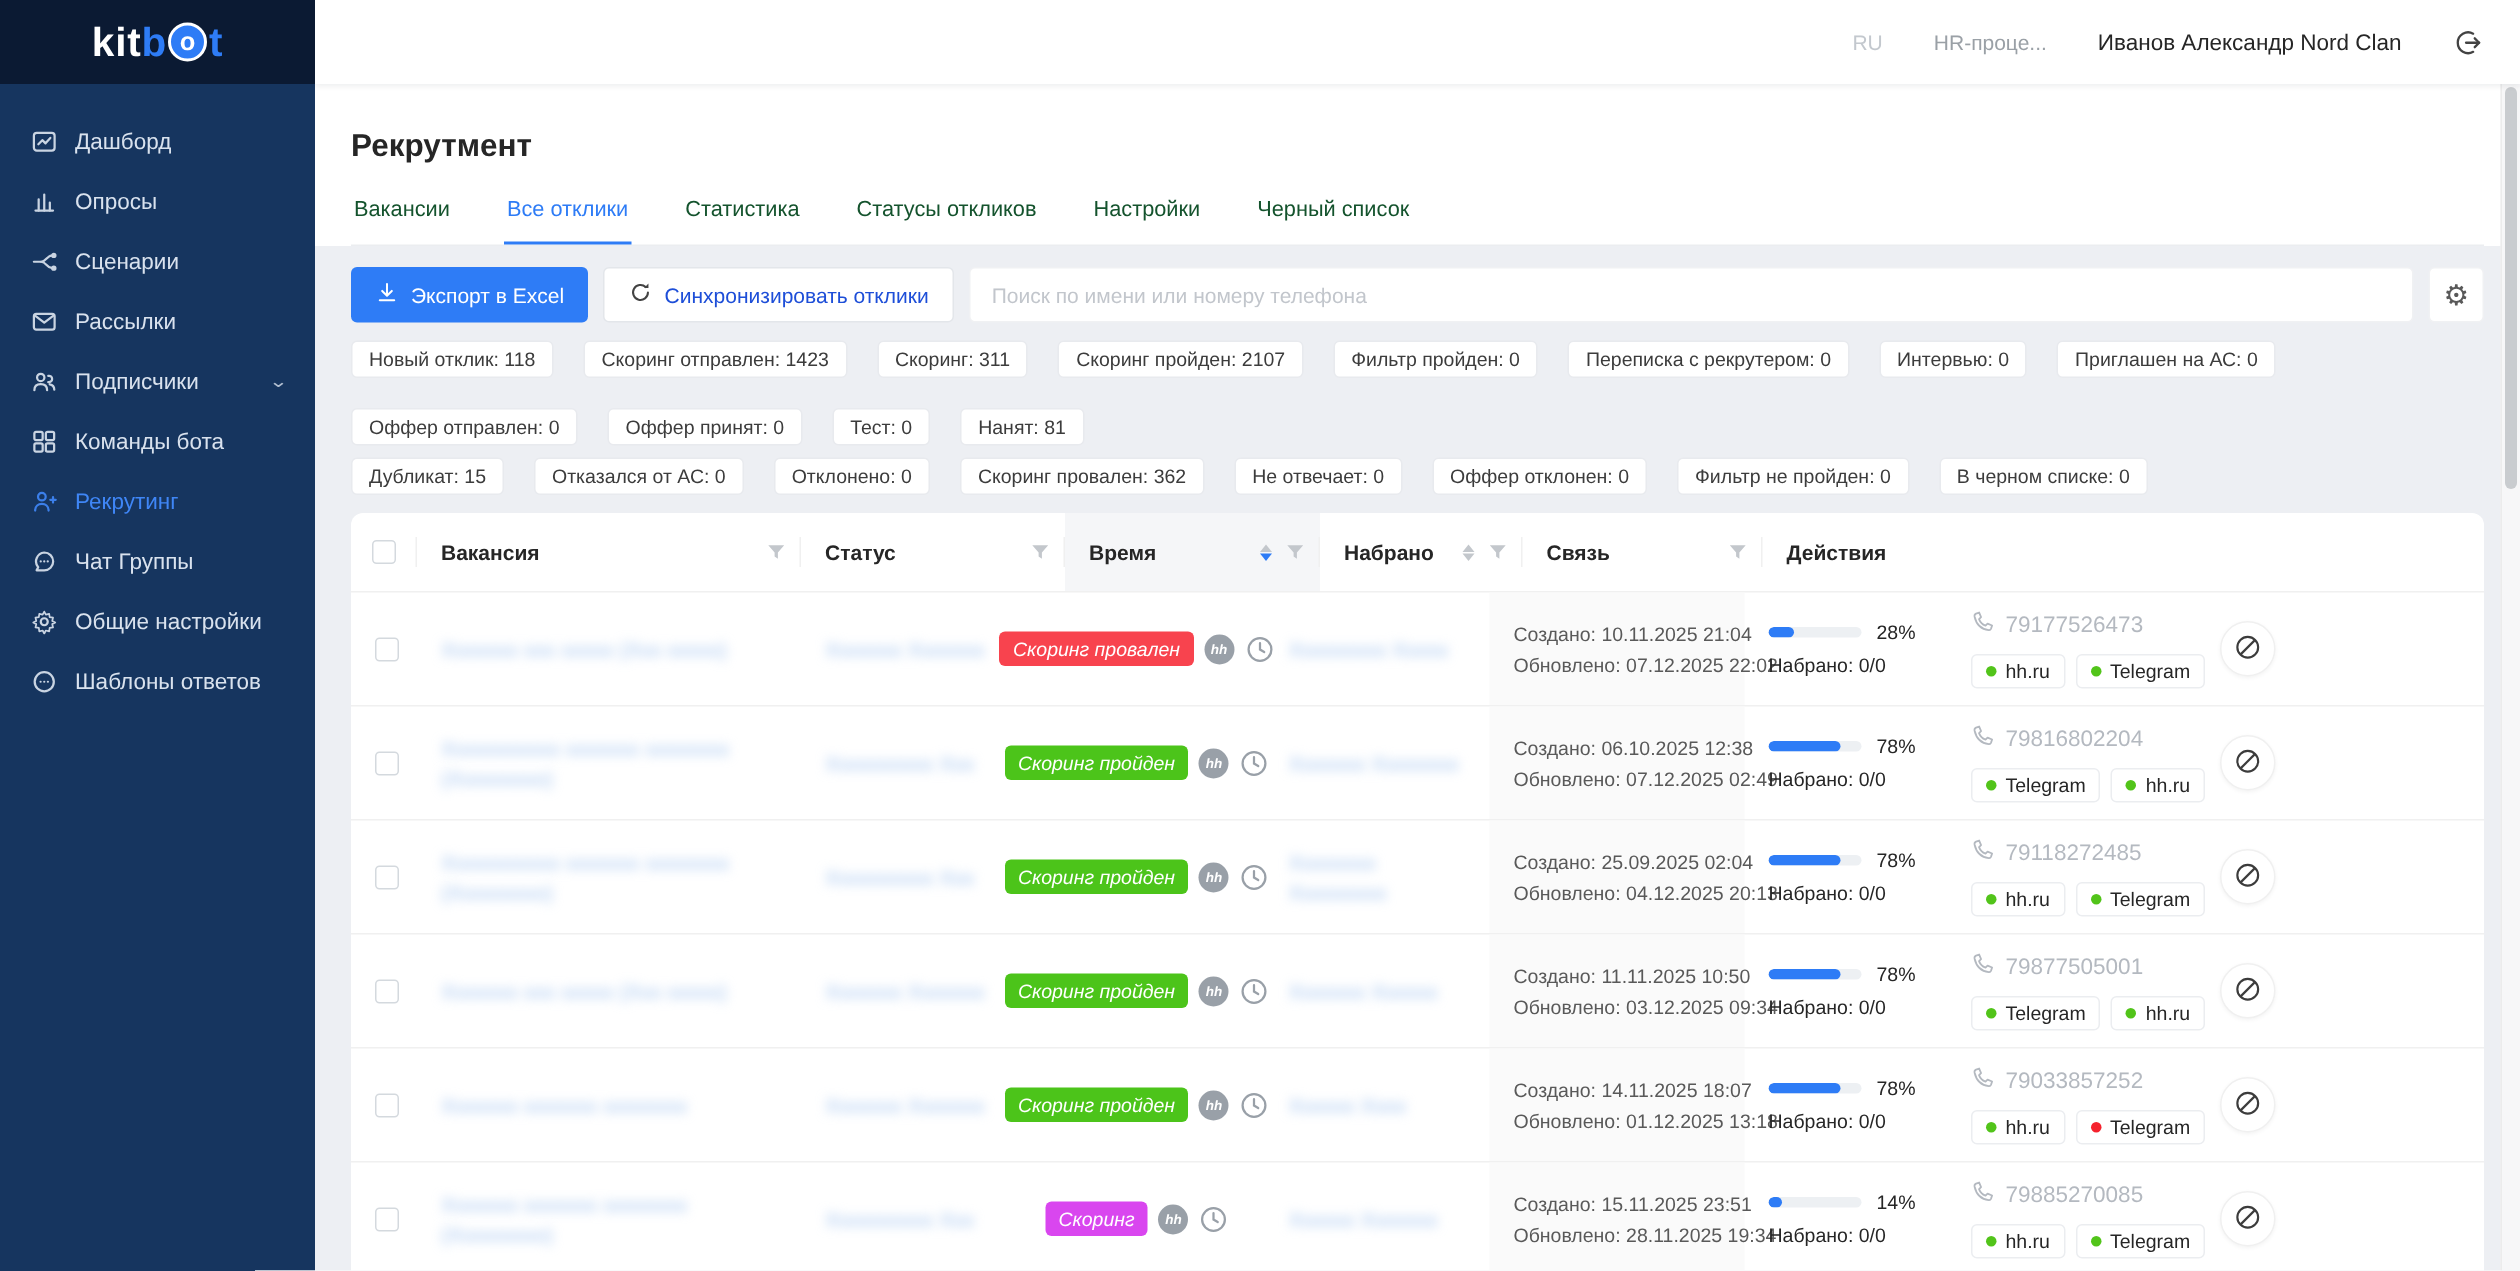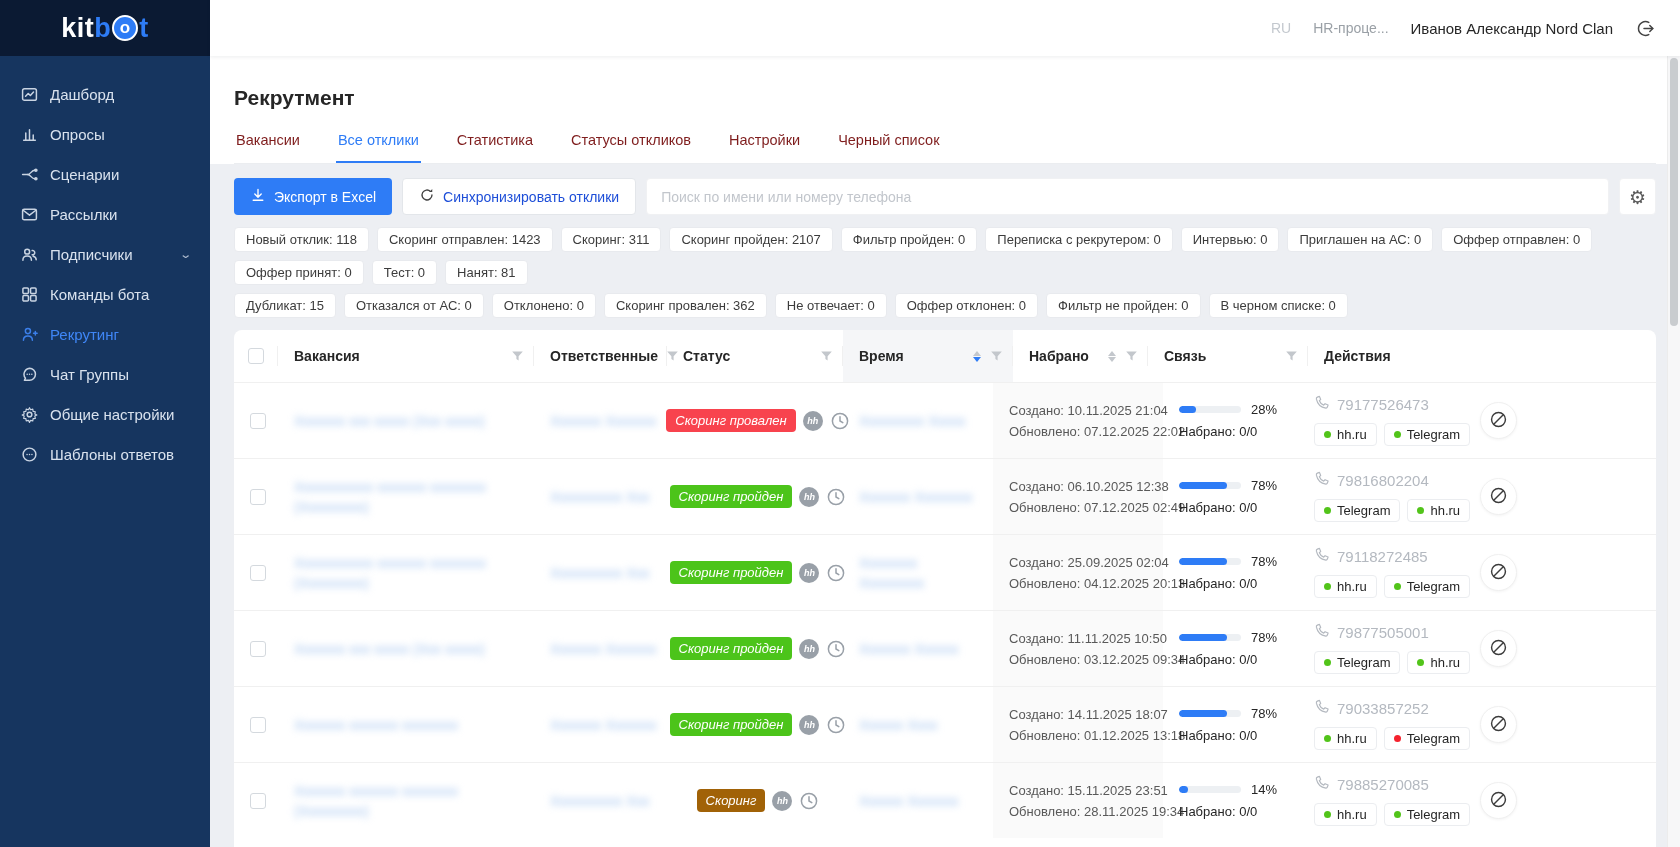--- a/index.html
+++ b/index.html
@@ -20,47 +20,47 @@
   .side-item { display:flex; align-items:center; gap:12px; padding:11px 20px; cursor:pointer;
                color:#d9e2ee; font-size:15px; }
   .side-item .icn { width:18px; height:18px; display:flex; align-items:center; justify-content:center; opacity:.92; }
   .side-item .icn svg { width:17px; height:17px; }
   .side-item.active { color:#3f86f6; }
   .side-item .chev { margin-left:auto; font-size:11px; opacity:.8; transform:scaleX(1.4); }
 
   
   .main { flex:1; display:flex; flex-direction:column; min-width:0; background:#edeff3; }
   .topbar { height:56px; background:#fff; box-shadow:0 1px 4px rgba(0,21,41,.08); position:relative; z-index:3;
-            display:flex; align-items:center; justify-content:flex-end; gap:22px; padding:0 26px; }
+            display:flex; align-items:center; justify-content:flex-end; gap:34px; padding:0 26px; }
   .topbar .lang { color:#c3c8ce; font-size:14px; cursor:pointer; }
   .topbar .workspace { color:#9aa0a6; font-size:14px; cursor:pointer; }
   .topbar .user { color:#262626; font-size:15px; cursor:pointer; }
   .topbar .logout { cursor:pointer; display:flex; align-items:center; }
 
   .white-head { background:#fff; padding:30px 24px 0 24px; }
   .page-title { font-size:21px; font-weight:700; color:#262626; }
   .tabs { display:flex; gap:34px; margin-top:22px; border-bottom:1px solid #ebedf0; }
-  .tab { font-size:14.5px; color:#7f1d1d; padding:0 2px 13px; cursor:pointer; border-bottom:2px solid transparent; }
+  .tab { font-size:14.5px; color:#14532d; padding:0 2px 13px; cursor:pointer; border-bottom:2px solid transparent; }
   .tab.active { color:#2e7cf6; border-bottom-color:#2e7cf6; }
 
   .content { flex:1; padding:14px 24px 0; display:flex; flex-direction:column; min-height:0; }
 
   .toolbar { display:flex; gap:10px; align-items:center; }
   .btn-primary { background:#2e7cf6; color:#fff; border:none; border-radius:4px; height:37px; padding:0 16px;
                  font-size:14px; font-family:inherit; display:flex; align-items:center; gap:8px; cursor:pointer; }
   .btn-default { background:#fff; color:#1d4ed8; border:1px solid #e3e6ea; border-radius:4px; height:37px; padding:0 16px;
                  font-size:14px; font-family:inherit; display:flex; align-items:center; gap:8px; cursor:pointer; }
   .search { flex:1; height:37px; background:#fff; border:1px solid #f0f1f3; border-radius:4px; padding:0 14px;
             font-size:14px; font-family:inherit; color:#333; }
   .search::placeholder { color:#c2c6cc; }
   .gear-btn { width:37px; height:37px; background:#fff; border:1px solid #f0f1f3; border-radius:4px; cursor:pointer;
               display:flex; align-items:center; justify-content:center; font-size:19px; color:#595959;
               font-family:"DejaVu Sans",sans-serif; }
 
-  .badges { display:flex; gap:8px; margin-top:12px; flex-wrap:wrap; }
+  .badges { display:flex; gap:20px; margin-top:12px; flex-wrap:wrap; }
   .badges + .badges { margin-top:8px; }
   .badge { background:#fff; border:1px solid #e8eaee; border-radius:4px; padding:4px 11px; font-size:13px;
            color:#3c3c3c; cursor:pointer; white-space:nowrap; }
 
   
   .card { background:#fff; border-radius:8px 8px 0 0; margin-top:12px; flex:1; overflow:hidden; }
   .thead { display:flex; align-items:stretch; height:52px; }
   .hcell { display:flex; align-items:center; font-size:14px; font-weight:bold; color:#262626;
            padding:0 10px 0 16px; position:relative; }
   .hcell .hlabel { margin-right:auto; }
@@ -320,30 +320,20 @@
             <div class="hcell col-1">
               <span class="hlabel">Вакансия</span>
               <span class="hicons">
                 <span class="funnel">
                   <svg width="13" height="13" viewBox="0 0 13 13">
                     <path d="M1.2 1.5h10.6L7.6 6.3v4.2L5.4 9V6.3z" fill="#c3c7cc"></path>
                   </svg>
                 </span>
               </span>
             </div>
-            <div class="hcell col-2">
-              <span class="hlabel">Ответственные</span>
-              <span class="hicons">
-                <span class="funnel">
-                  <svg width="13" height="13" viewBox="0 0 13 13">
-                    <path d="M1.2 1.5h10.6L7.6 6.3v4.2L5.4 9V6.3z" fill="#c3c7cc"></path>
-                  </svg>
-                </span>
-              </span>
-            </div>
             <div class="hcell col-3">
               <span class="hlabel">Статус</span>
               <span class="hicons">
                 <span class="funnel">
                   <svg width="13" height="13" viewBox="0 0 13 13">
                     <path d="M1.2 1.5h10.6L7.6 6.3v4.2L5.4 9V6.3z" fill="#c3c7cc"></path>
                   </svg>
                 </span>
               </span>
             </div>
@@ -712,21 +702,21 @@
                 <input class="cbx" type="checkbox" style="">
               </div>
               <div class="cell col-1">
                 <div class="blur">Ххххххх ххххххх хххххххх</div>
                 <div class="blur">(Ххххххххх)</div>
               </div>
               <div class="cell col-2">
                 <div class="blur">Хххххххххх Ххх</div>
               </div>
               <div class="cell col-3 status-line">
-                <span class="sbadge" style="background: #a16207;">Скоринг</span>
+                <span class="sbadge" style="background: #d946ef;">Скоринг</span>
                 <span class="hh-ic">hh</span>
                 <span class="clk">
                   <svg width="20" height="20" viewBox="0 0 20 20">
                     <circle cx="10" cy="10" r="7.6" fill="none" stroke="#99a0a8" stroke-width="1.5"></circle>
                     <path d="M10 5.8V10l2.8 1.7" fill="none" stroke="#99a0a8" stroke-width="1.5" stroke-linecap="round"></path>
                   </svg>
                 </span>
               </div>
               <div class="cell col-4">
                 <div class="blur">Хххххх Ххххххх</div>

